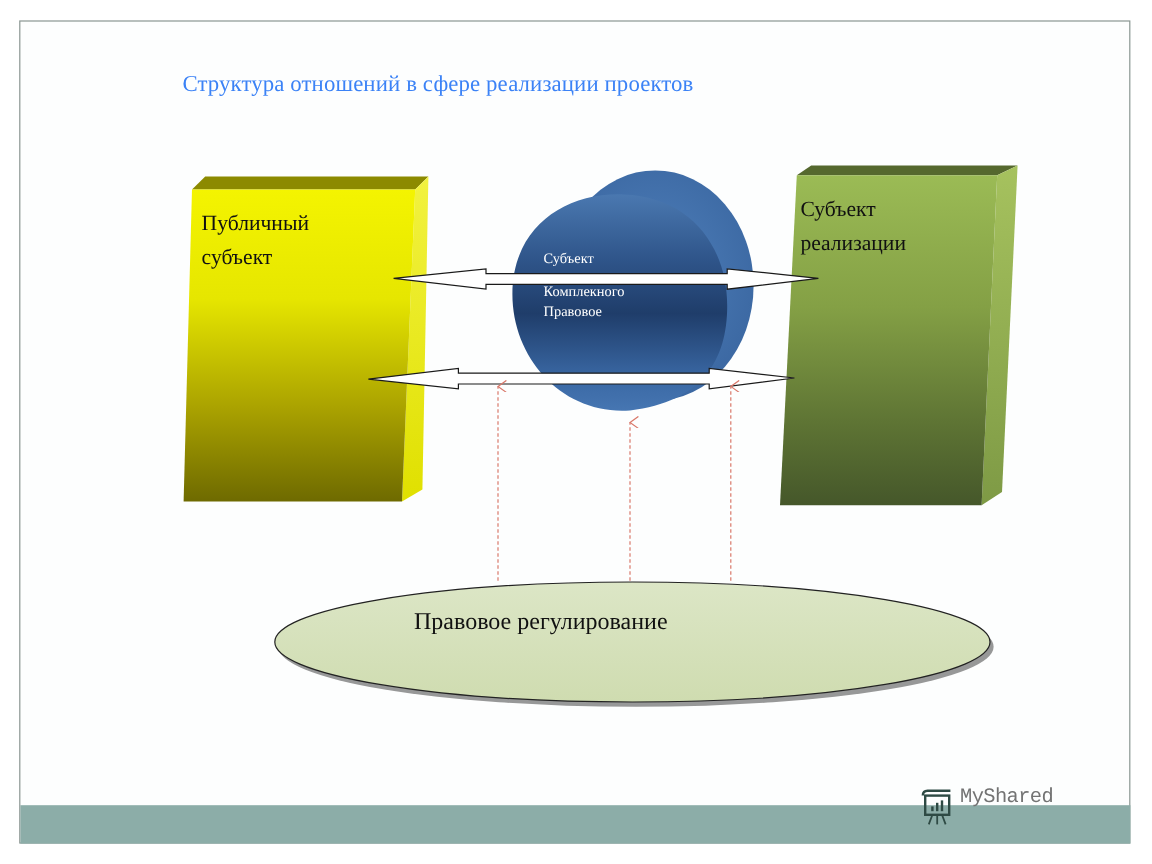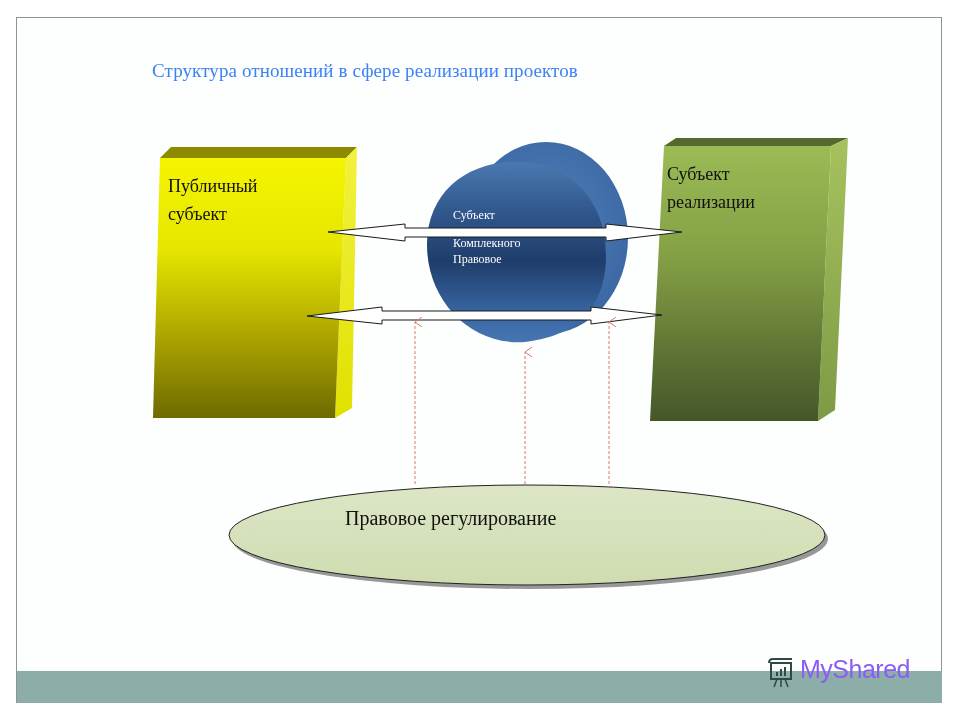--- a/index.html
+++ b/index.html
@@ -9,21 +9,21 @@
   .title{position:absolute;left:152px;top:60px;font-size:19px;color:#3b82f6;white-space:nowrap;letter-spacing:0.1px;}
   svg.diagram{position:absolute;left:0;top:0;}
   .label{position:absolute;color:#111;font-size:18px;line-height:28px;}
   .label-left{left:168px;top:172px;}
   .label-right{left:667px;top:160px;}
   .circle-text{position:absolute;left:453px;color:#ffffff;font-size:12px;line-height:16px;}
   .ct1{top:207px;}
   .ct2{top:235px;}
   .ellipse-label{position:absolute;left:324px;top:507px;font-size:20px;color:#111;white-space:nowrap;margin-left:21px;}
   .watermark{position:absolute;left:766px;top:655px;display:flex;align-items:center;gap:4px;}
-  .wm-text{font-family:Liberation Sans, sans-serif;font-size:25px;color:#8b5cf6;letter-spacing:-0.5px;}
+  .wm-text{font-family:Liberation Mono, monospace;font-size:17px;color:#737373;letter-spacing:-0.5px;}
 </style>
 </head>
 <body>
 
 <div class="slide"></div>
 <div class="footer-bar"></div>
 
 <div class="title">Структура отношений в сфере реализации проектов</div>
 
 <svg class="diagram" width="960" height="720" viewBox="0 0 960 720">

